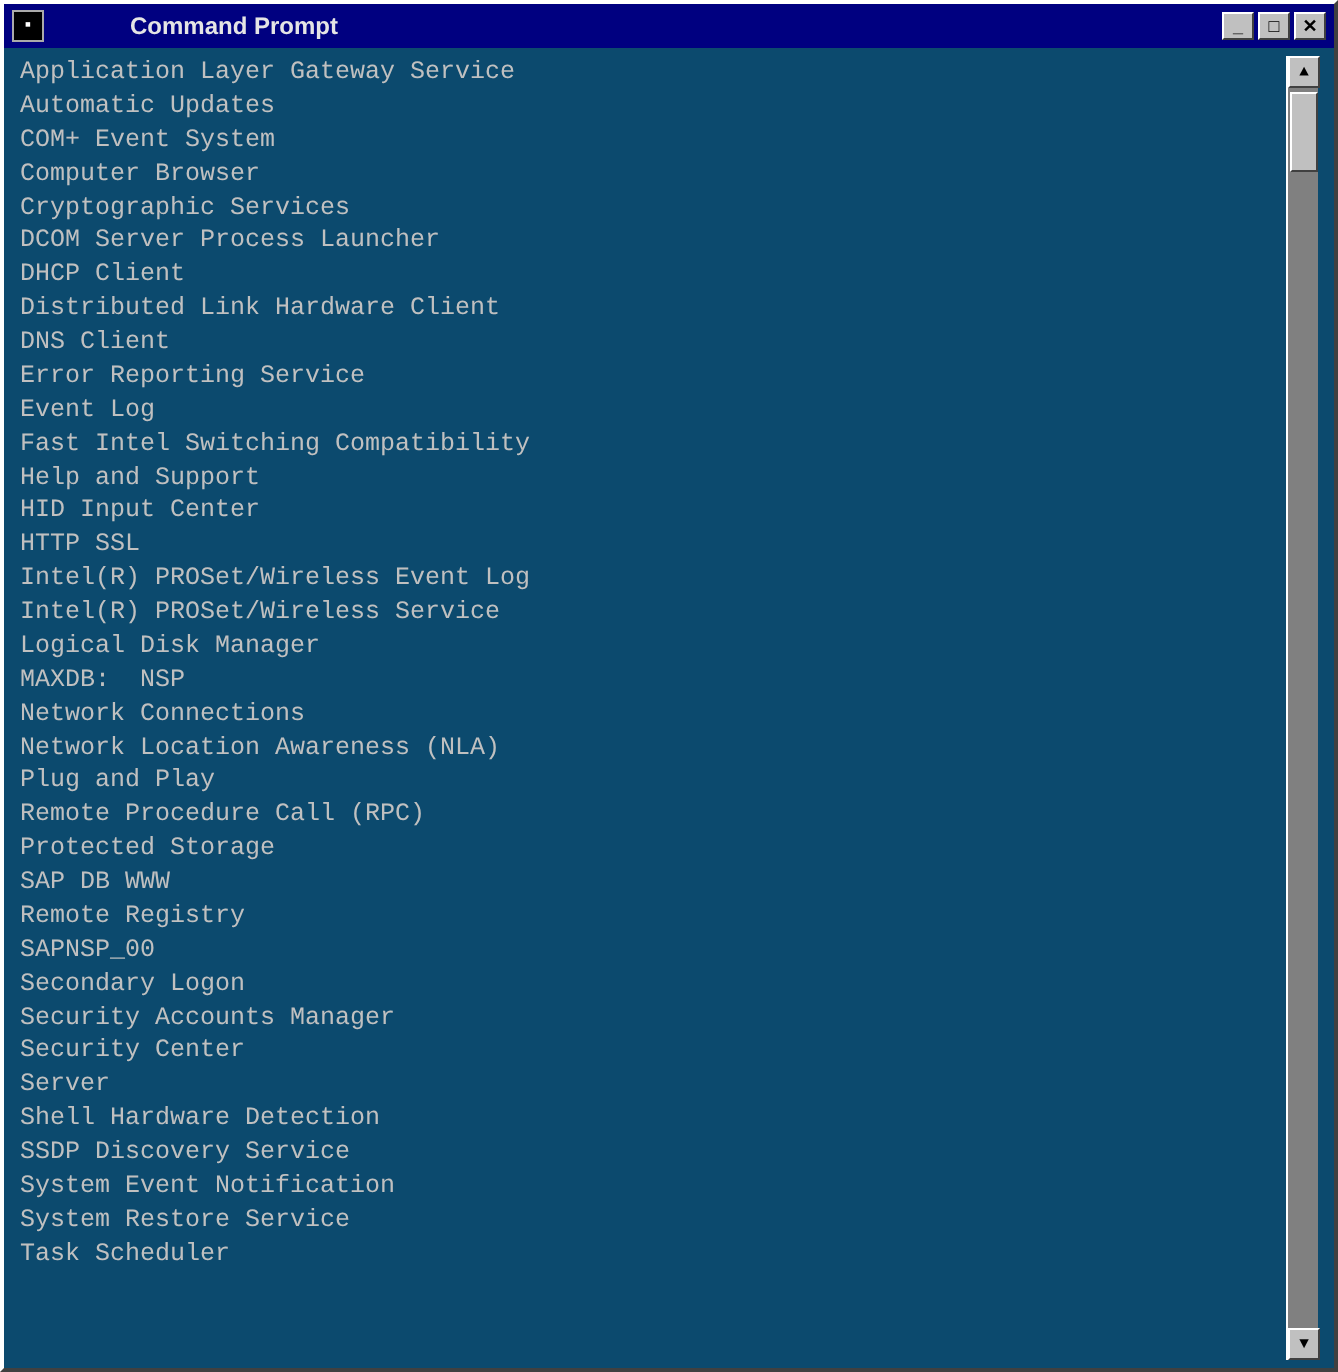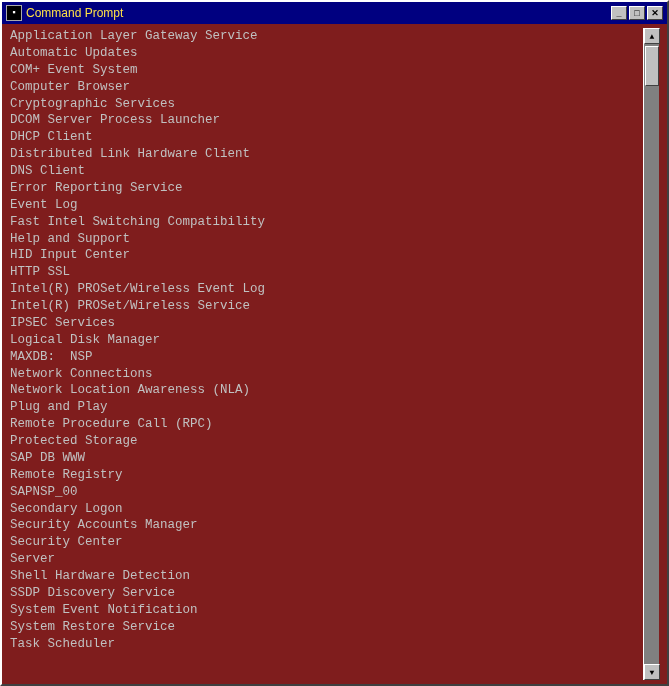--- a/index.html
+++ b/index.html
@@ -51,22 +51,23 @@
       align-items: center;
       justify-content: center;
       font-size: 9px;
       color: #fff;
       flex-shrink: 0;
     }
 
     .title-text {
       font-family: Arial, sans-serif;
       font-size: 12px;
-      font-weight: normal;
-      color: #fde047;
+      font-weight: bold;
+      color: #e5e5e5;
+      margin-left: 39px;
     }
 
     .title-buttons {
       display: flex;
       gap: 2px;
     }
 
     .title-btn {
       width: 16px;
       height: 14px;
@@ -79,21 +80,21 @@
       justify-content: center;
       font-size: 9px;
       font-family: Arial, sans-serif;
       color: #000;
       cursor: pointer;
       font-weight: bold;
     }
 
     .content-area {
       flex: 1;
-      background: #7f1d1d;
+      background: #0c4a6e;
       color: #c0c0c0;
       padding: 4px 8px;
       overflow: hidden;
       display: flex;
       gap: 0;
     }
 
     .terminal-content {
       flex: 1;
       overflow: hidden;
@@ -176,21 +177,20 @@
         <div class="line">Distributed Link Hardware Client</div>
         <div class="line">DNS Client</div>
         <div class="line">Error Reporting Service</div>
         <div class="line">Event Log</div>
         <div class="line">Fast Intel Switching Compatibility</div>
         <div class="line">Help and Support</div>
         <div class="line">HID Input Center</div>
         <div class="line">HTTP SSL</div>
         <div class="line">Intel(R) PROSet/Wireless Event Log</div>
         <div class="line">Intel(R) PROSet/Wireless Service</div>
-        <div class="line">IPSEC Services</div>
         <div class="line">Logical Disk Manager</div>
         <div class="line">MAXDB:  NSP</div>
         <div class="line">Network Connections</div>
         <div class="line">Network Location Awareness (NLA)</div>
         <div class="line">Plug and Play</div>
         <div class="line">Remote Procedure Call (RPC)</div>
         <div class="line">Protected Storage</div>
         <div class="line">SAP DB WWW</div>
         <div class="line">Remote Registry</div>
         <div class="line">SAPNSP_00</div>

